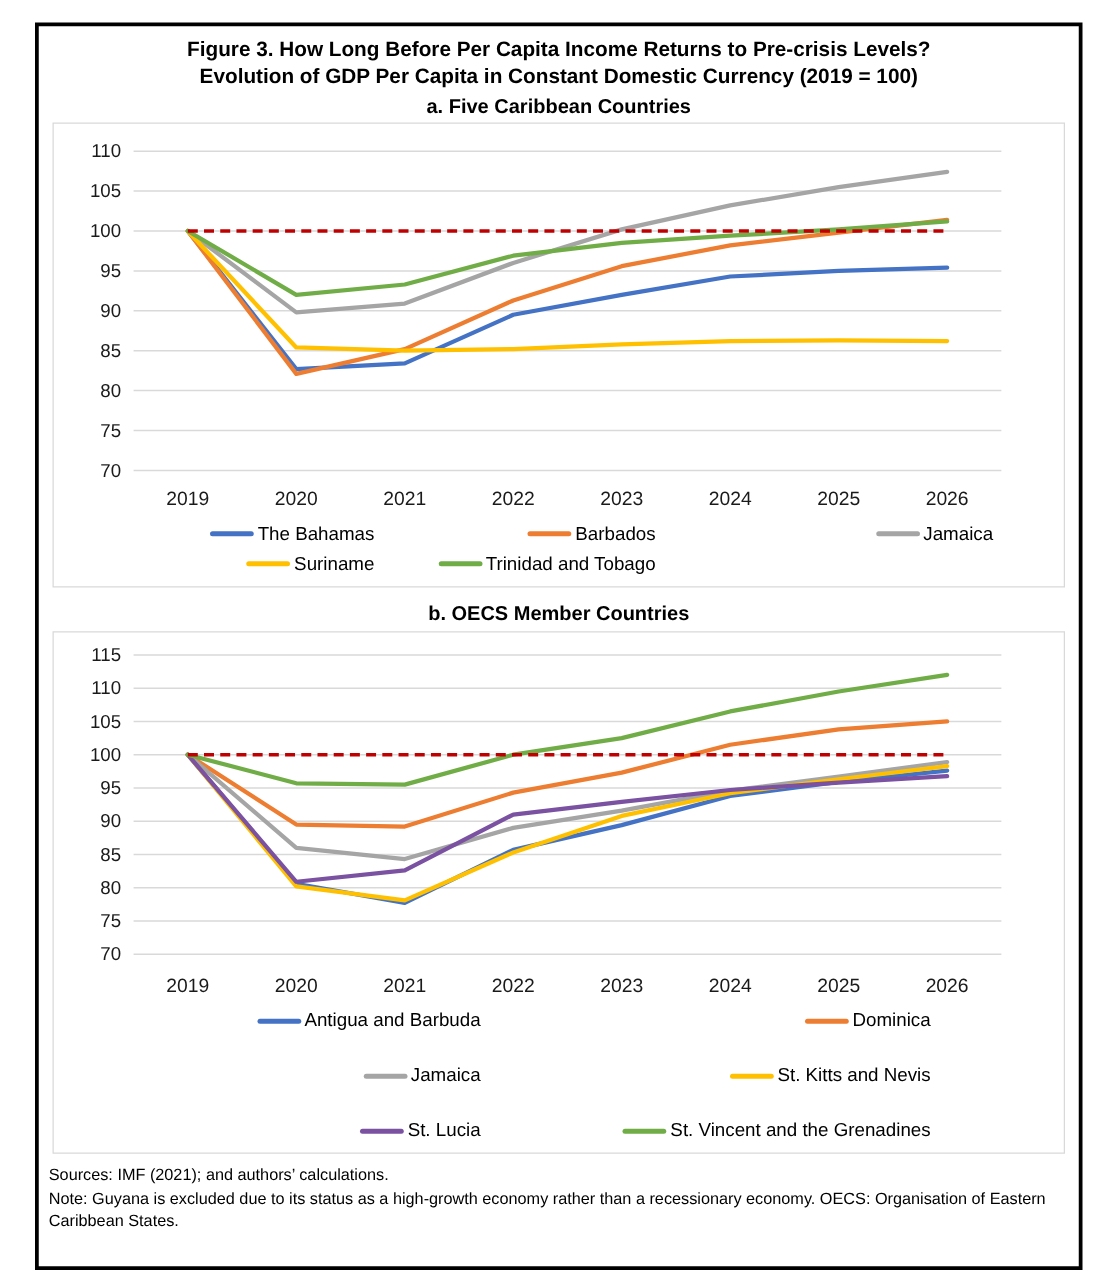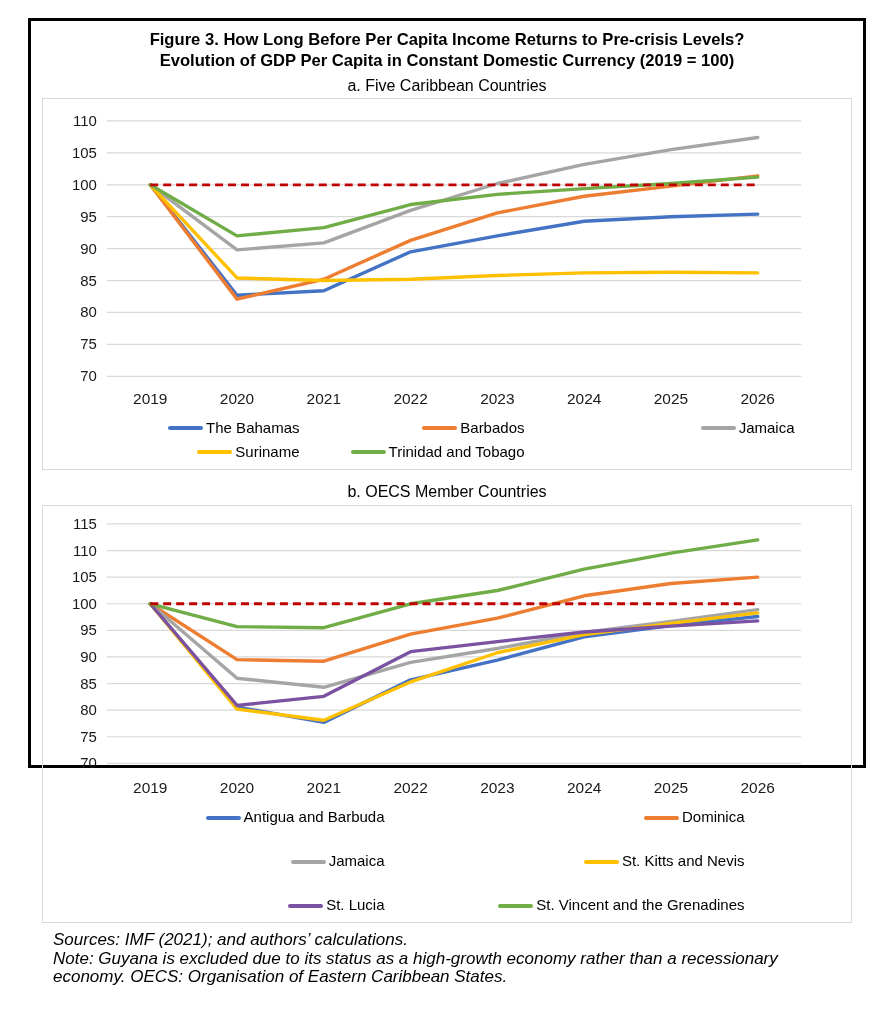--- a/index.html
+++ b/index.html
@@ -1,31 +1,31 @@
 <!DOCTYPE html>
 <html><head>
 <meta charset="utf-8">
 <style>
   html,body{margin:0;padding:0;background:#fff;}
   body{width:894px;height:1024px;position:relative;font-family:"Liberation Sans",sans-serif;color:#000;}
-  .figure{position:absolute;left:28px;top:18px;width:838px;height:750px;border:3px solid #000;
+  .figure{position:absolute;left:28px;top:18px;width:838px;height:998px;border:3px solid #000;
           box-sizing:border-box;background:#fff;padding-top:8px;}
   .fig-title{font-size:16.6px;font-weight:bold;text-align:center;line-height:21px;}
-  .panel-heading{font-size:16px;font-weight:normal;text-align:center;line-height:19px;margin:5px 0 0;}
+  .panel-heading{font-size:16px;font-weight:bold;text-align:center;line-height:19px;margin:5px 0 0;}
   .panel-heading.b{margin-top:12px;}
   .chart-box{margin:3px 11px 0;border:1px solid #d9d9d9;padding:6px 8px 8px;}
   .chart-box.b{margin-top:4px;}
   .plot-host svg{display:block;width:100%;}
   .legend{display:grid;justify-content:center;row-gap:5px;font-size:15px;line-height:19px;margin-top:6px;}
   .legend-a{grid-template-columns:200px 225px 270px;}
   .legend-b{grid-template-columns:235px 335px;gap:25px;}
   .legend-item{white-space:nowrap;text-align:right;}
   .sw{display:inline-block;width:35px;height:4px;border-radius:2px;vertical-align:middle;margin-right:3px;position:relative;top:-1px;}
   .sw.dashed{height:3px;}
-  .footer{font-size:17px;line-height:18.5px;margin:8px 22px 0;font-style:italic;}
+  .footer{font-size:13px;line-height:18.5px;margin:8px 8px 0;}
   text{font-family:"Liberation Sans",sans-serif;}
 </style>
 </head>
 <body>
 
 <div class="figure">
   <div class="fig-title">
     <div>Figure 3. How Long Before Per Capita Income Returns to Pre-crisis Levels?</div>
     <div>Evolution of GDP Per Capita in Constant Domestic Currency (2019 = 100)</div>
   </div>

